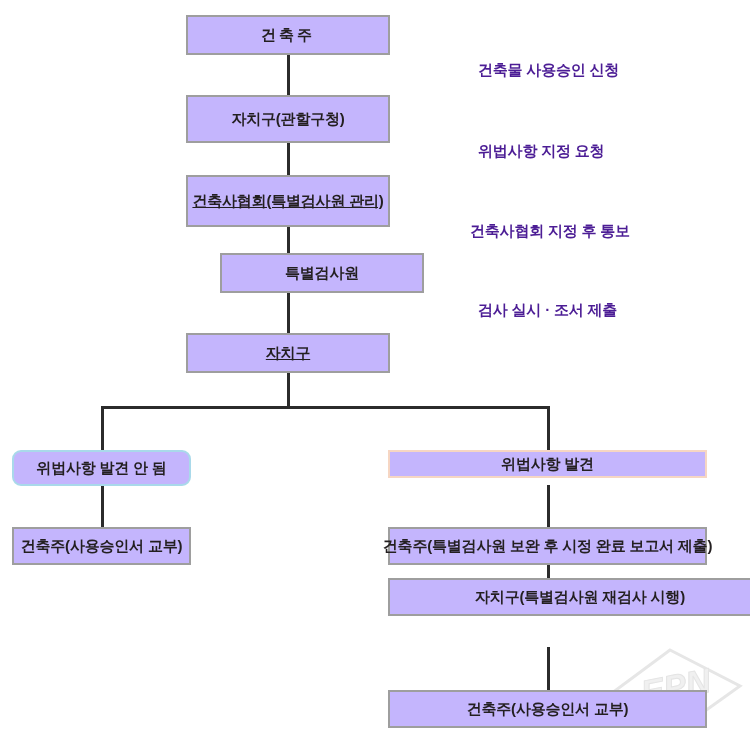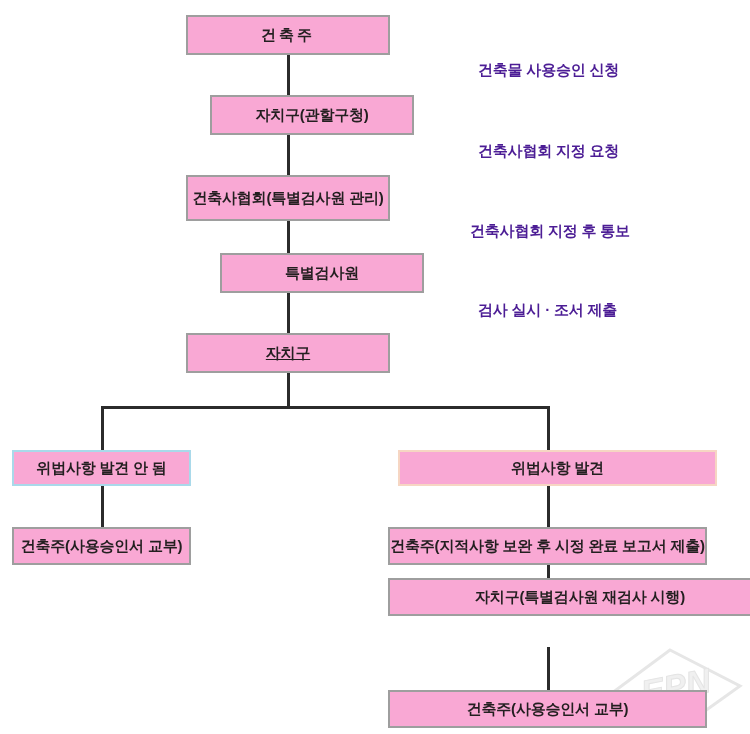--- a/index.html
+++ b/index.html
@@ -28,21 +28,21 @@
   .hline {
     position: absolute;
     height: 3px;
     background: #2b2b2b;
   }
 
   
   .node {
     position: absolute;
     box-sizing: border-box;
-    background: #f9a8d4;
+    background: #c4b5fd;
     border: 2px solid #9e9e9e;
     display: flex;
     align-items: center;
     justify-content: center;
     text-align: center;
     color: #231f20;
     font-weight: bold;
     font-size: 15px;
     line-height: 1.1;
     letter-spacing: -0.2px;
@@ -110,55 +110,55 @@
   <div class="vline" style="left:101px; top:485px; height:42px;"></div>
 
   <div class="vline" style="left:547px; top:485px; height:42px;"></div>
   <div class="vline" style="left:547px; top:565px; height:44px;"></div>
   <div class="vline" style="left:547px; top:647px; height:43px;"></div>
 
   <div class="node spaced" style="left:186px; top:15px; width:204px; height:40px;">
     <span class="label">건축주</span>
   </div>
 
-  <div class="node" style="left:186px; top:95px; width:204px; height:40px;margin-left:24px;">
+  <div class="node" style="left:186px; top:95px; width:204px; height:48px;">
     <span class="label">자치구(관할구청)</span>
   </div>
 
-  <div class="node" style="left:186px; top:175px; width:204px; height:46px;">
+  <div class="node" style="left:186px; top:175px; width:204px; height:52px;text-decoration:underline;">
     <span class="label">건축사협회(특별검사원 관리)</span>
   </div>
 
   <div class="node" style="left:186px; top:253px; width:204px; height:40px;margin-left:34px;">
     <span class="label">특별검사원</span>
   </div>
 
   <div class="node" style="left:186px; top:333px; width:204px; height:40px;text-decoration:underline;">
     <span class="label">자치구</span>
   </div>
 
   <div class="annotation" style="left:478px; top:61px;">건축물 사용승인 신청</div>
-  <div class="annotation" style="left:478px; top:142px;">건축사협회 지정 요청</div>
+  <div class="annotation" style="left:478px; top:142px;">위법사항 지정 요청</div>
   <div class="annotation" style="left:470px; top:222px;">건축사협회 지정 후 통보</div>
   <div class="annotation" style="left:478px; top:301px;">검사 실시 · 조서 제출</div>
 
-  <div class="node blue" style="left:12px; top:450px; width:179px; height:36px;">
+  <div class="node blue" style="left:12px; top:450px; width:179px; height:36px;border-radius:9px;">
     <span class="label">위법사항 발견 안 됨</span>
   </div>
 
   <div class="node" style="left:12px; top:527px; width:179px; height:38px;">
     <span class="label">건축주(사용승인서 교부)</span>
   </div>
 
-  <div class="node peach" style="left:398px; top:450px; width:319px; height:36px;">
+  <div class="node peach" style="left:388px; top:450px; width:319px; height:28px;">
     <span class="label">위법사항 발견</span>
   </div>
 
   <div class="node" style="left:388px; top:527px; width:319px; height:38px;">
-    <span class="label">건축주(지적사항 보완 후 시정 완료 보고서 제출)</span>
+    <span class="label">건축주(특별검사원 보완 후 시정 완료 보고서 제출)</span>
   </div>
 
   <div class="node" style="left:388px; top:578px; width:384px; height:38px;">
     <span class="label">자치구(특별검사원 재검사 시행)</span>
   </div>
 
   <div class="node" style="left:388px; top:690px; width:319px; height:38px;">
     <span class="label">건축주(사용승인서 교부)</span>
   </div>
 

